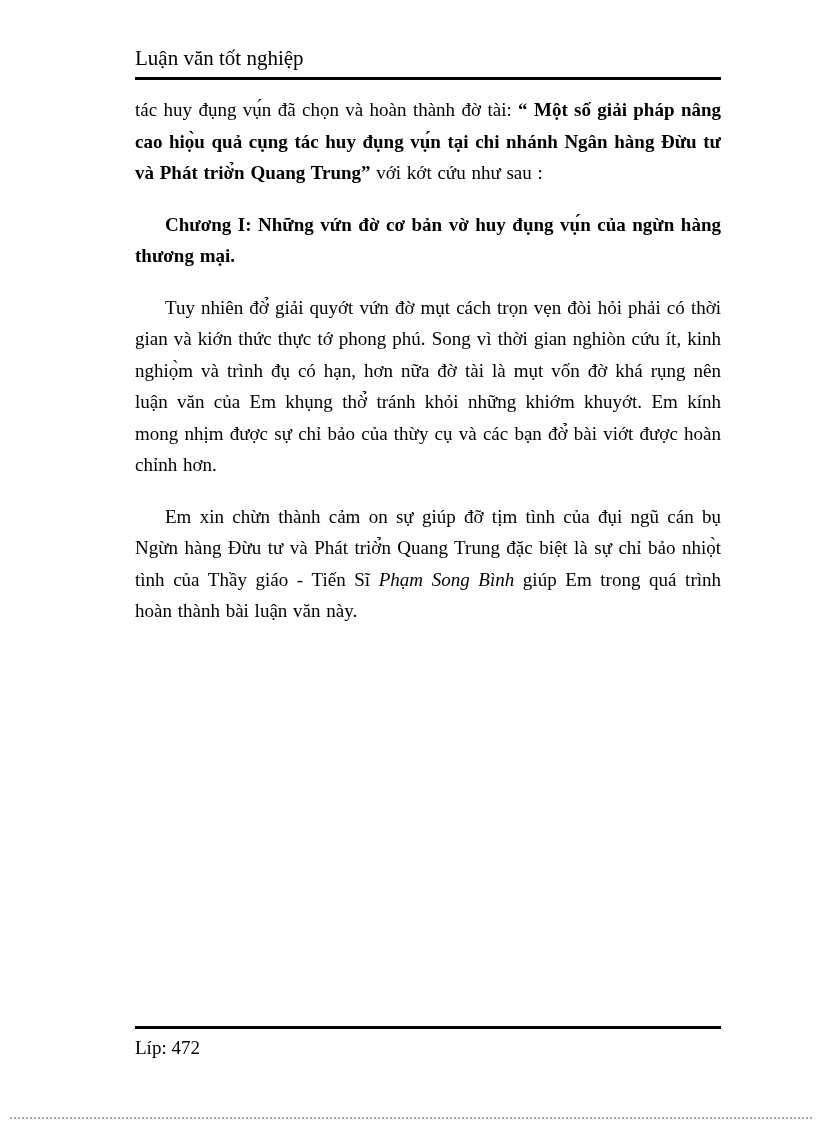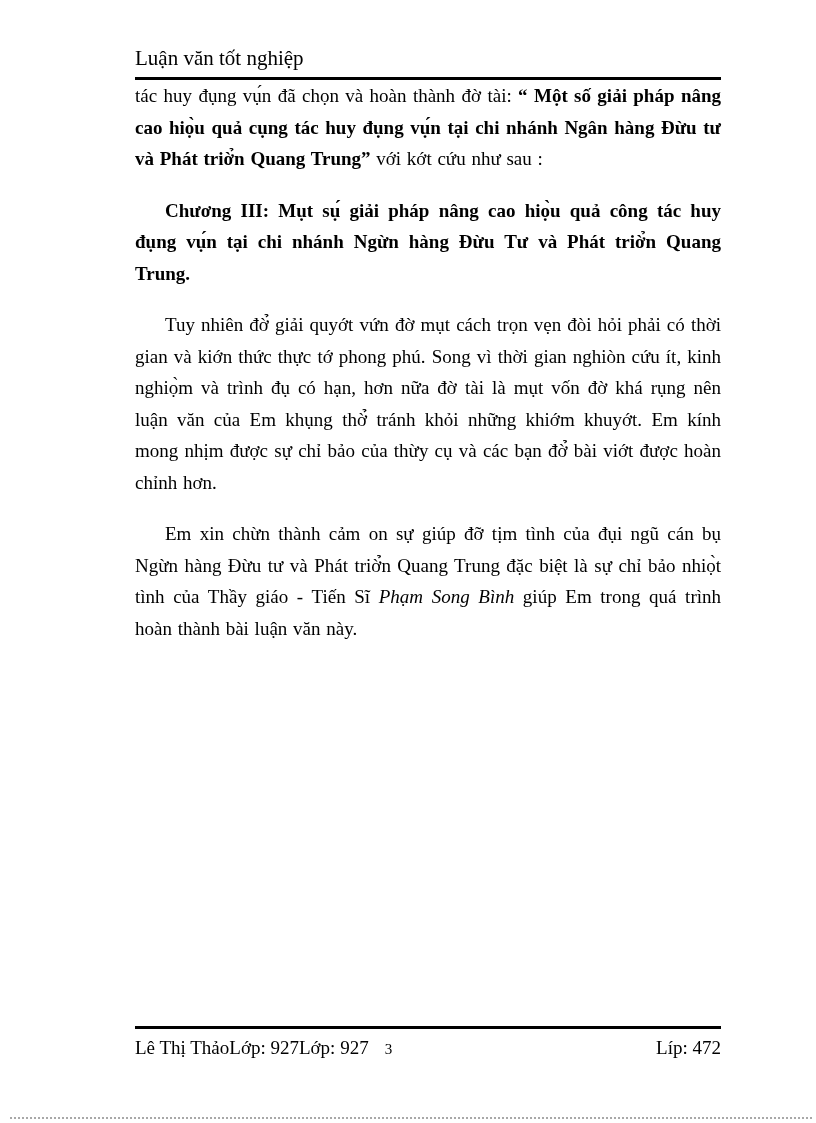--- a/index.html
+++ b/index.html
@@ -22,20 +22,21 @@
     font-size: 21px;
     line-height: 28px;
     margin: 0 0 5px 0;
   }
   .header-rule {
     border: none;
     border-top: 3px solid #000;
     margin: 0;
   }
   .bodytext {
+    margin-top: 14px;
   }
   .para {
     font-size: 19px;
     line-height: 31.5px;
     text-align: justify;
     margin: 0 0 20px 0;
     word-spacing: 1px;
   }
   .indent { text-indent: 30px; }
   .bold { font-weight: bold; }
@@ -79,35 +80,34 @@
 
     <div class="header">
       <p class="header-title">Luận văn tốt nghiệp</p>
       <hr class="header-rule">
     </div>
 
     <div class="bodytext">
 
       <p class="para"><span>tác huy đụng vụ́n đã chọn và hoàn thành đờ tài: </span><span class="bold">“ Một số giải pháp nâng cao hiọ̀u quả cụng tác huy đụng vụ́n tại chi nhánh Ngân hàng Đừu tư và Phát triờ̉n Quang Trung”</span><span> với kớt cứu như sau :</span></p>
 
+      <p class="para indent bold">Chương I: Những vứn đờ cơ bản vờ huy đụng vụ́n của ngừn hàng thương mại.</p>
 
 
-      <p class="para indent bold">Chương III: Mụt sụ́ giải pháp nâng cao hiọ̀u quả công tác huy đụng vụ́n tại chi nhánh Ngừn hàng Đừu Tư và Phát triờ̉n Quang Trung.</p>
 
       <p class="para indent">Tuy nhiên đờ̉ giải quyớt vứn đờ mụt cách trọn vẹn đòi hỏi phải có thời gian và kiớn thức thực tớ phong phú. Song vì thời gian nghiòn cứu ít, kinh nghiọ̀m và trình đụ có hạn, hơn nữa đờ tài là mụt vốn đờ khá rụng nên luận văn của Em khụng thờ̉ tránh khỏi những khiớm khuyớt. Em kính mong nhịm được sự chỉ bảo của thừy cụ và các bạn đờ̉ bài viớt được hoàn chỉnh hơn.</p>
 
       <p class="para indent"><span>Em xin chừn thành cảm on sự giúp đỡ tịm tình của đụi ngũ cán bụ Ngừn hàng Đừu tư và Phát triờ̉n Quang Trung đặc biệt là sự chỉ bảo nhiọ̀t tình của Thầy giáo - Tiến Sĩ </span><span class="italic">Phạm Song Bình</span><span> giúp Em trong quá trình hoàn thành bài luận văn này.</span></p>
 
     </div>
 
   </div>
 
   <div class="footer">
     <hr class="footer-rule">
     <div class="footer-row">
-      <span><span>Lê Thị ThảoLớp: 927Lớp: 927</span><span class="page-num">3</span></span>
       <span>Líp: 472</span>
     </div>
   </div>
 
   <div class="page-break-dots"></div>
 
 </div>
 
 </body></html>

